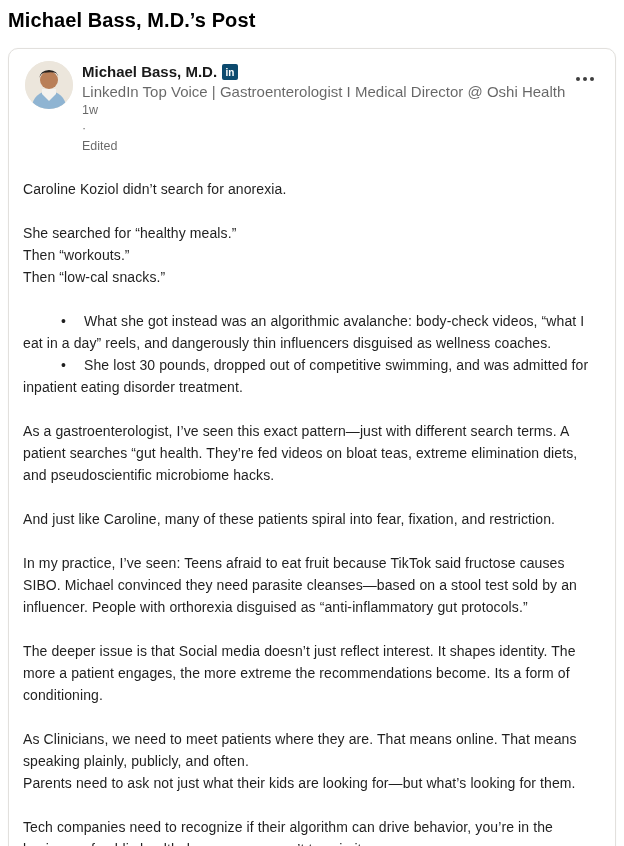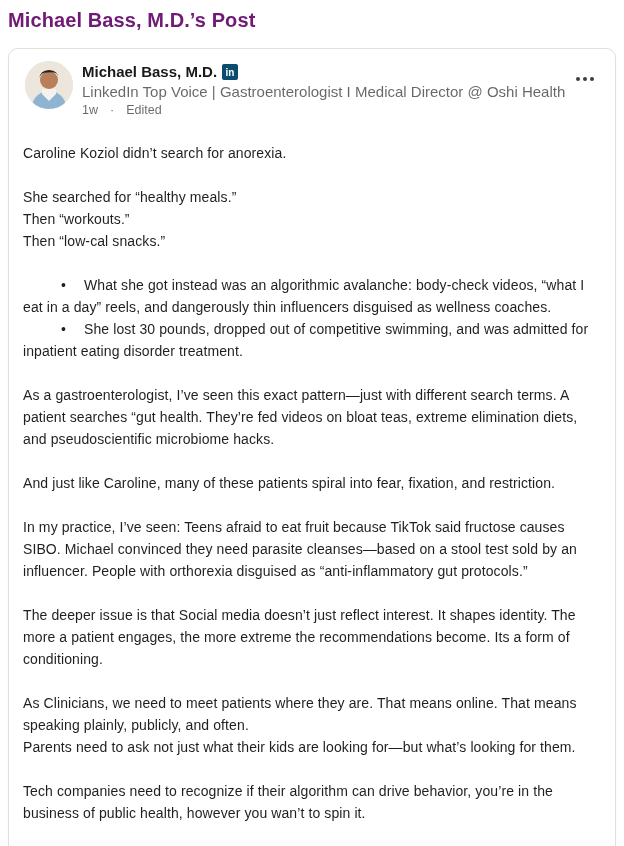--- a/index.html
+++ b/index.html
@@ -1,20 +1,20 @@
 <!DOCTYPE html>
 <html><head>
 <meta charset="utf-8">
 <style>
   * { box-sizing: border-box; margin: 0; padding: 0; }
   html, body { width: 624px; height: 846px; overflow: hidden; background: #ffffff; }
   body { font-family: "Liberation Sans", sans-serif; color: rgba(0,0,0,0.9); position: relative; }
 
   .page-title {
-    font-size: 20px; font-weight: 700; color: #701a75;
+    font-size: 20px; font-weight: 700; color: #000000;
     padding: 9px 8px 0 8px; letter-spacing: 0.1px;
   }
 
   .post-card {
     position: absolute; left: 8px; top: 48px; width: 608px; height: 820px;
     background: #ffffff; border: 1px solid #e2e0dd; border-radius: 10px;
     box-shadow: 0 0 0 0.5px rgba(0,0,0,0.02);
   }
 
   .card-header { display: flex; align-items: flex-start; padding: 12px 12px 0 16px; }
@@ -28,21 +28,21 @@
   .author-info { margin-left: 9px; flex: 1; min-width: 0; padding-top: 2px; }
   .name-row { display: flex; align-items: flex-end; gap: 5px; }
   .author-name { font-size: 15px; font-weight: 700; color: rgba(0,0,0,0.9); cursor: pointer; }
   .li-badge {
     width: 16px; height: 16px; border-radius: 2px; background: #0c4a6e;
     color: #ffffff; font-size: 10px; font-weight: 700;
     display: inline-flex; align-items: center; justify-content: center;
     line-height: 1; padding-top: 1px;
   }
   .author-headline { font-size: 15px; color: rgba(0,0,0,0.6); margin-top: 3px; white-space: nowrap; overflow: hidden; }
-  .post-meta { font-size: 12.5px; color: rgba(0,0,0,0.6); margin-top: 3px; display: flex; align-items: flex-start; gap: 12px; }
+  .post-meta { font-size: 12.5px; color: rgba(0,0,0,0.6); margin-top: 3px; display: flex; align-items: flex-start; gap: 4px; flex-direction: column; }
 
   .menu-btn {
     width: 36px; height: 28px; display: flex; align-items: center; justify-content: center;
     gap: 3px; cursor: pointer; border: none; background: transparent; border-radius: 4px;
     margin-top: 4px;
   }
   .menu-btn .dot { width: 4px; height: 4px; border-radius: 50%; background: #3e3e3e; }
 
   .post-body {
     margin-top: 25px; padding: 0 13px 0 14px;

